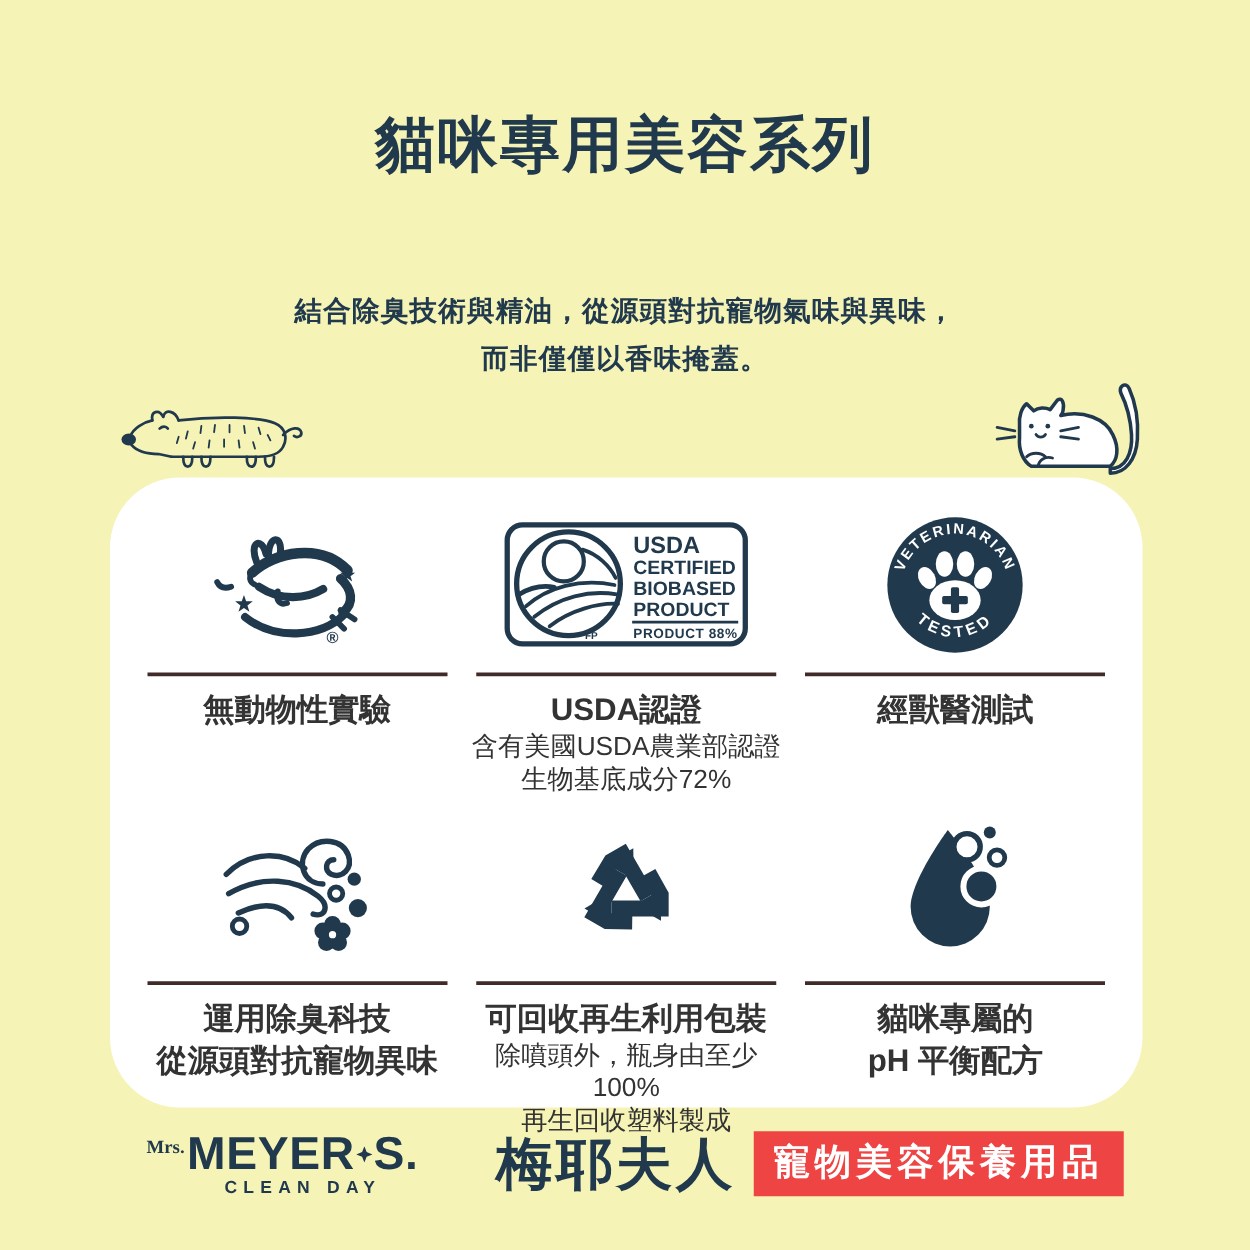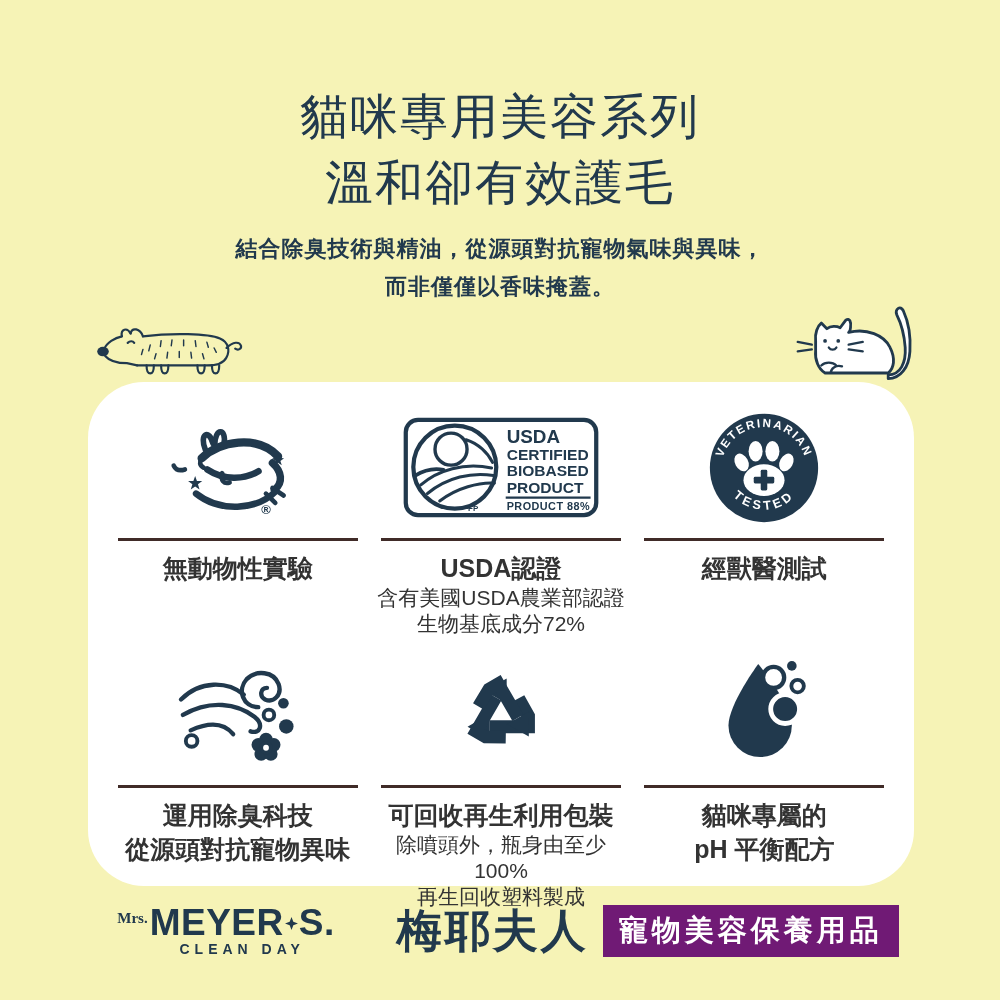--- a/index.html
+++ b/index.html
@@ -1,20 +1,20 @@
 <!DOCTYPE html>
 <html><head>
 <meta charset="utf-8">
 <style>
   * { margin:0; padding:0; box-sizing:border-box; }
   body { width:1000px; height:1000px; overflow:hidden; font-family:"Liberation Sans","DejaVu Sans",sans-serif; }
   .page { position:relative; width:1000px; height:1000px; background:#f6f3b6; overflow:hidden; }
 
   .title { position:absolute; top:84px; left:0; width:100%; text-align:center;
-           font-size:48px; font-weight:400; color:#21394d; line-height:66px; letter-spacing:2px; }
+           font-size:48px; font-weight:700; color:#21394d; line-height:66px; letter-spacing:2px; }
   .subtitle { position:absolute; top:230px; left:0; width:100%; text-align:center;
               font-size:22px; font-weight:700; color:#21394d; line-height:38px; letter-spacing:1px; }
 
   .dog-wrap { position:absolute; left:92px; top:316px; }
   .cat-wrap { position:absolute; left:793px; top:303px; }
 
   .card { position:absolute; left:88px; top:382px; width:826px; height:504px;
           background:#ffffff; border-radius:56px; }
   .grid { display:grid; grid-template-columns:repeat(3,1fr); padding:14px 18px 0; }
   .cell { display:flex; flex-direction:column; align-items:center; }
@@ -27,35 +27,34 @@
 
   .footer { position:absolute; top:905px; left:0; width:100%;
             display:flex; align-items:center; justify-content:center; gap:14px;padding-left:16px; }
   .brand { display:flex; align-items:flex-start; color:#21394d; }
   .mrs { font-family:"Liberation Serif","DejaVu Serif",serif; font-size:15px; font-weight:800; margin-top:4px; margin-right:2px; }
   .meyer-name { font-size:37px; font-weight:900; line-height:34px; letter-spacing:0.5px;
                 display:flex; align-items:center; }
   .meyer-star { margin:1px 1px 0; }
   .clean-day { font-size:14px; font-weight:800; letter-spacing:5px; text-align:center; margin-top:1px; }
   .brand-cn { font-size:45px; font-weight:900; color:#21394d; letter-spacing:3px; line-height:48px;margin-left:48px; }
-  .cat-badge { background:#701a75; color:#ffffff; font-size:29px; font-weight:700;
+  .cat-badge { background:#ef4444; color:#ffffff; font-size:29px; font-weight:700;
                letter-spacing:4px; padding:9px 16px 11px; line-height:32px; }
 
   svg { display:block; }
   .ink-stroke { stroke:#21394d; fill:none; stroke-linecap:round; }
   .ink-fill { fill:#21394d; }
 </style>
 </head>
 <body>
 
 <div class="page">
 
   <div class="title">
     <div>貓咪專用美容系列</div>
-    <div>溫和卻有效護毛</div>
   </div>
   <div class="subtitle">
     <div>結合除臭技術與精油，從源頭對抗寵物氣味與異味，</div>
     <div>而非僅僅以香味掩蓋。</div>
   </div>
 
   <div class="dog-wrap">
     <svg width="160" height="69" viewBox="0 0 220 95">
       <g class="ink-stroke" stroke-width="3">
         <path d="M70,28 C110,23 160,24 176,31 C188,36 190,48 185,57 C181,65 170,68 158,68 L62,68"></path>

